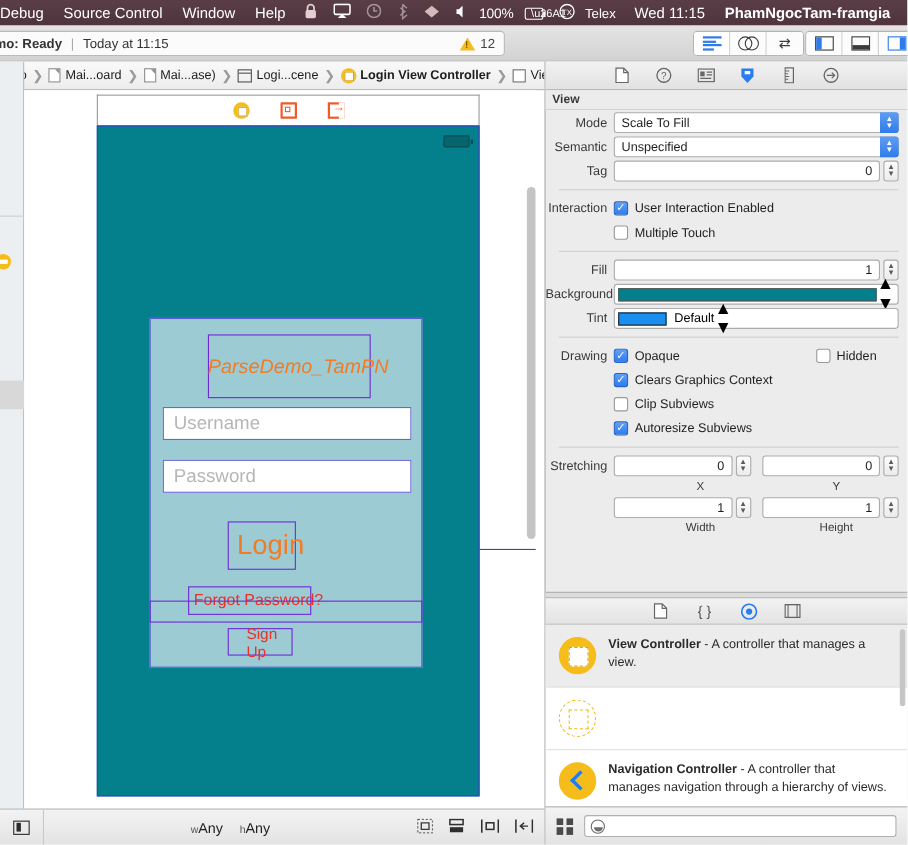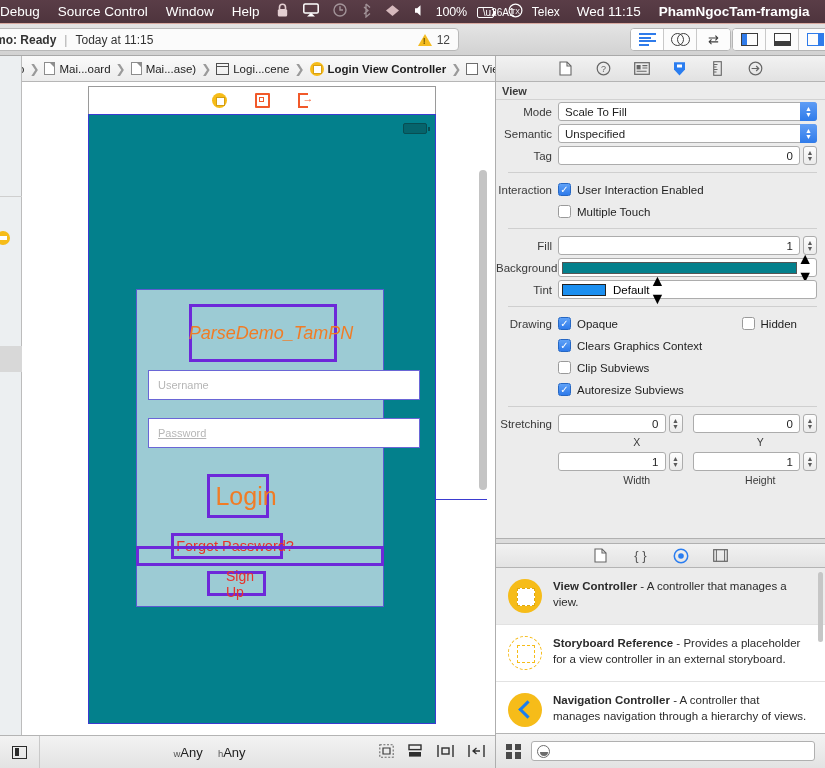--- a/index.html
+++ b/index.html
@@ -105,34 +105,34 @@
     position:absolute;left:0;top:28px;width:348px;height:610px;
     background:#03808C;border:1.5px solid #3b3bd0;
   }
   #battery{position:absolute;right:8px;top:8px;width:24px;height:11px;border:1.5px solid #084d52;border-radius:2px;background:#06646c;}
   #battery:after{content:"";position:absolute;right:-4px;top:3px;width:2.5px;height:4px;background:#084d52;}
 
   #lightpanel{
     position:absolute;left:47px;top:174px;width:248px;height:318px;
     background:#9CCBD4;border:1px solid #5a5ad0;
   }
-  .ib-box{position:absolute;border:3px solid #6d28d9;padding-left:16px;}
+  .ib-box{position:absolute;border:1px solid #6d28d9;padding-left:16px;}
   #lbl-title{
     left:52px;top:14px;width:148px;height:58px;
     display:flex;align-items:center;justify-content:center;
     color:#F07C26;font-style:italic;font-size:18px;font-weight:500;
     white-space:nowrap;
   }
   .tf{
-    position:absolute;left:11px;width:272px;height:30px;background:#fff;
+    position:absolute;left:11px;width:226px;height:30px;background:#fff;
     border:1px solid #6a66d6;display:flex;align-items:center;padding-left:9px;
-    color:#b6b6b6;font-size:11px;
+    color:#b6b6b6;font-size:17px;
   }
   #tf-user{top:80px;}
-  #tf-pass{top:128px;text-decoration:underline;}
+  #tf-pass{top:128px;}
   #btn-login{
     left:70px;top:184px;width:62px;height:44px;
     display:flex;align-items:center;justify-content:center;
     color:#F07C26;font-size:25px;
   }
   #btn-forgot{
     left:34px;top:243px;width:112px;height:26px;
     display:flex;align-items:center;justify-content:center;
     color:#E8322A;font-size:14.5px;white-space:nowrap;
   }
@@ -713,23 +713,20 @@
 
   <div id="lib-list">
     <div class="lib-item sel">
       <span class="ico-vc"></span>
       <span class="lib-text">
         <b>View Controller</b><span> - A controller that manages a view.</span>
       </span>
     </div>
     <div class="lib-item">
       <span class="ico-sr"></span>
-      <span class="lib-text">
-        <b>Storyboard Reference</b><span> - Provides a placeholder for a view controller in an external storyboard.</span>
-      </span>
     </div>
     <div class="lib-item">
       <span class="ico-nav"></span>
       <span class="lib-text">
         <b>Navigation Controller</b><span> - A controller that manages navigation through a hierarchy of views.</span>
       </span>
     </div>
   </div>
   <div class="scrollbar-lib"></div>
 

